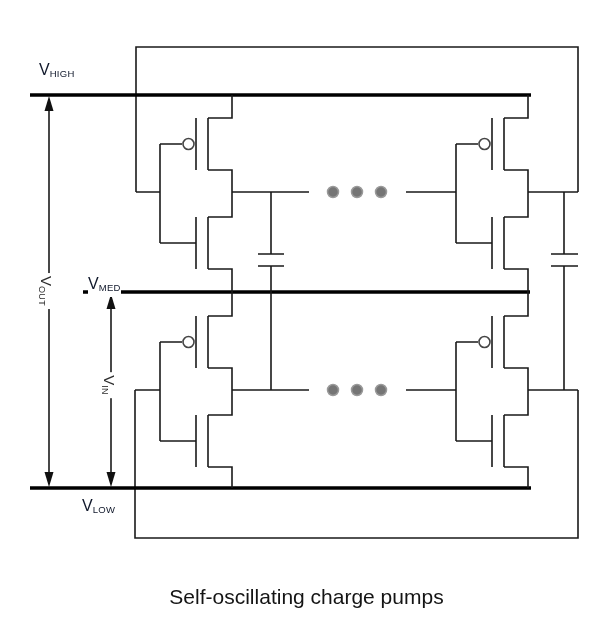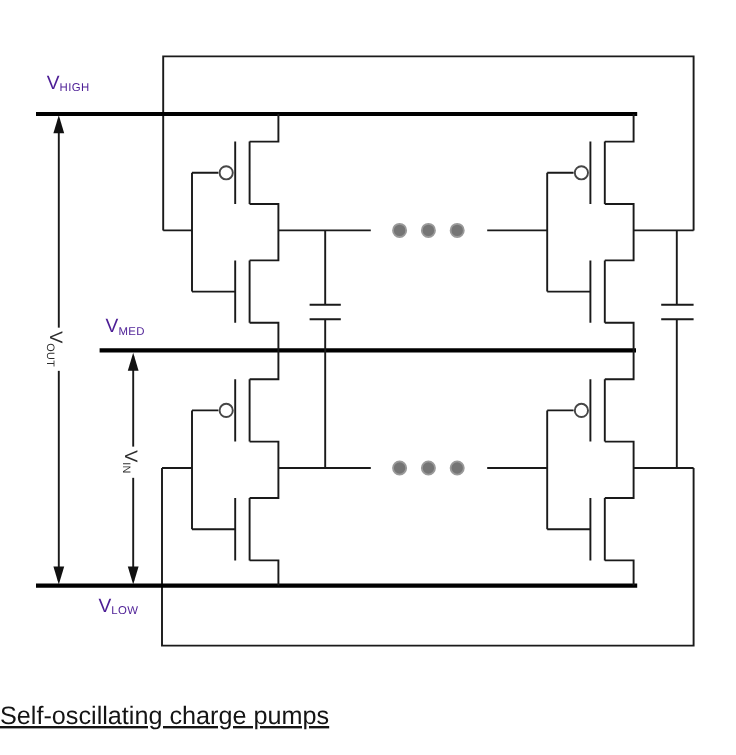--- a/index.html
+++ b/index.html
@@ -11,21 +11,21 @@
     font-family: "Liberation Sans", sans-serif;
     overflow: hidden;
   }
   .circuit-svg {
     position: absolute;
     left: 0; top: 0;
     width: 613px; height: 629px;
   }
   .net-label {
     position: absolute;
-    color: #4c1d95;
+    color: #0f172a;
     font-size: 16px;
     line-height: 18px;
     white-space: nowrap;
     background: #ffffff;
   }
   .net-label .sub {
     font-size: 9.5px;
     vertical-align: -2px;
     letter-spacing: 0.3px;
   }
@@ -41,24 +41,23 @@
   }
   .rot-label .sub {
     font-size: 9px;
     vertical-align: -2px;
     letter-spacing: 0.3px;
   }
   .caption {
     position: absolute;
     left: 0; top: 585px;
     width: 100%;
-    text-align: left;
+    text-align: center;
     font-size: 21px;
     color: #141414;
-    text-decoration: underline;
   }
   .wire   { stroke: #1a1a1a; stroke-width: 1.6; fill: none; }
   .rail   { stroke: #000000; stroke-width: 3.4; fill: none; }
   .bubble { stroke: #464646; stroke-width: 1.6; fill: #ffffff; }
   .dot    { fill: #757575; stroke: #9a9a9a; stroke-width: 1.5; }
   .ahead  { fill: #111111; stroke: none; }
 </style>
 </head>
 <body>
 
@@ -128,21 +127,21 @@
     <g>
       <path class="wire" d="M111 297 V484"></path>
       <polygon class="ahead" points="111,294 115.5,309 106.5,309"></polygon>
       <polygon class="ahead" points="111,487 115.5,472 106.5,472"></polygon>
     </g>
   </svg>
 
   <div class="net-label" style="left:39px; top:61px;">
     <span>V</span><span class="sub">HIGH</span>
   </div>
-  <div class="net-label" style="left:88px; top:264px;">
+  <div class="net-label" style="left:88px; top:275px;">
     <span>V</span><span class="sub">MED</span>
   </div>
   <div class="net-label" style="left:41px; top:497px;margin-left:41px;">
     <span>V</span><span class="sub">LOW</span>
   </div>
 
   <div class="rot-label" style="left:44px; top:291px;">
     <span>V</span><span class="sub">OUT</span>
   </div>
   <div class="rot-label" style="left:107px; top:385px;">

